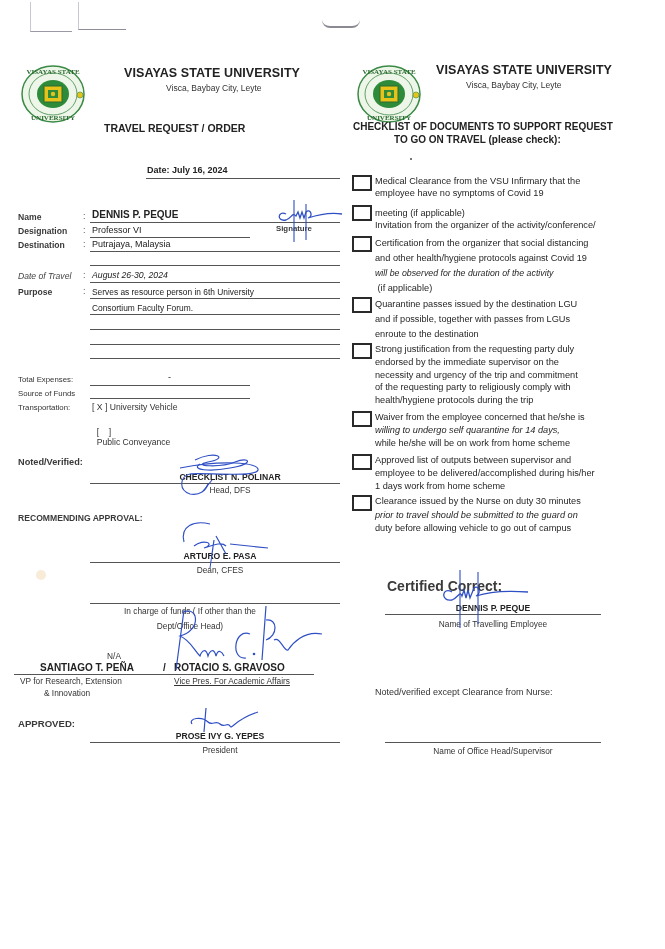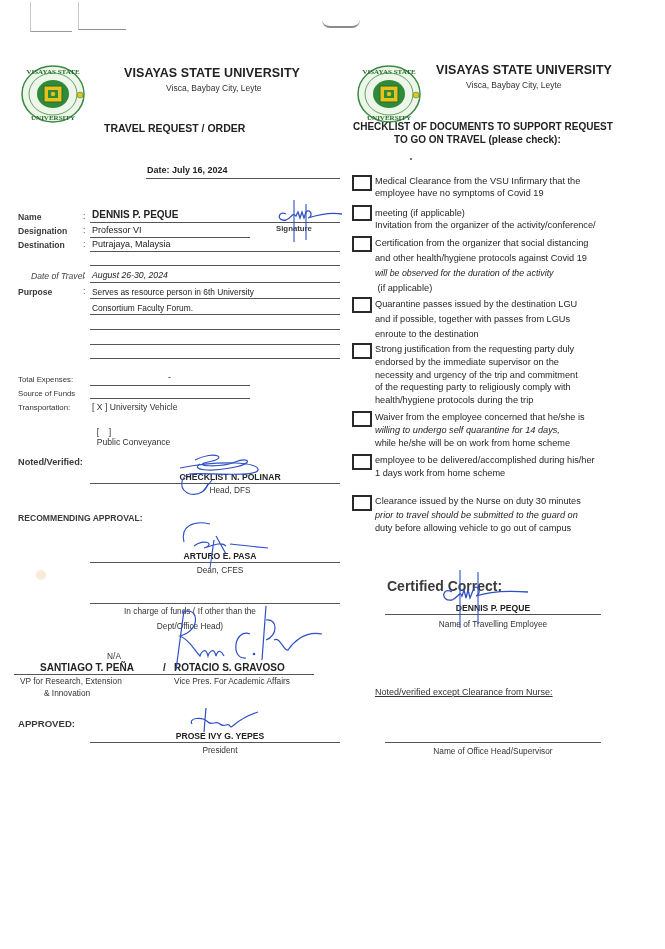--- a/index.html
+++ b/index.html
@@ -4,21 +4,21 @@
 <style>
   * { box-sizing: border-box; margin: 0; padding: 0; }
   html, body { width: 665px; height: 949px; background: #ffffff; overflow: hidden; }
   body { position: relative; font-family: "Liberation Sans", sans-serif; color: #2a2a2a; }
   .abs { position: absolute; }
   .logo { position: absolute; width: 66px; height: 60px; }
   .uni-title { font-weight: bold; font-size: 12.5px; color: #222; letter-spacing: 0.1px; }
   .uni-addr { font-size: 8.5px; color: #333; }
   .sec-title { font-weight: bold; font-size: 10.5px; color: #222; }
   .label { font-size: 8.6px; font-weight: bold; color: #3a3a3a; }
-  .label.italic { font-style: italic; margin-left: 13px; }
+  .label.italic { font-style: italic; }
   .label.small { font-size: 7.8px; }
   .colon { font-size: 9px; color: #555; }
   .val { font-size: 9px; color: #222; }
   .val.bold { font-weight: bold; font-size: 10px; }
   .val.italic { font-style: italic; }
   .line { position: absolute; height: 1px; background: #555; }
   .name-bold { font-weight: bold; font-size: 8.6px; color: #222; text-align: center; }
   .role { font-size: 8.3px; color: #333; text-align: center; }
   .check-box { position: absolute; left: 352px; width: 20px; height: 16px; border: 2px solid #2a2a2a; background: #fff; }
   .check-text { position: absolute; left: 375px; width: 290px; font-size: 9.2px; line-height: 12.4px; color: #262626; }
@@ -117,21 +117,21 @@
 <div class="abs role" style="left:100px;top:606px;width:180px;">In charge of  funds ( If other than the</div>
 <div class="abs role" style="left:100px;top:621px;width:180px;">Dept/Office Head)</div>
 
 <div class="abs role" style="left:94px;top:651px;width:40px;">N/A</div>
 <div class="abs name-bold" style="left:40px;top:662px;font-size:10px;text-align:left;">SANTIAGO T. PEÑA</div>
 <div class="abs name-bold" style="left:163px;top:662px;font-size:10px;">/</div>
 <div class="abs name-bold" style="left:174px;top:662px;font-size:10px;text-align:left;">ROTACIO S. GRAVOSO</div>
 <div class="line" style="left:14px;top:674px;width:300px;"></div>
 <div class="abs role" style="left:20px;top:676px;text-align:left;">VP for Research, Extension</div>
 <div class="abs role" style="left:44px;top:688px;text-align:left;">&amp; Innovation</div>
-<div class="abs role" style="left:174px;top:676px;text-align:left;">Vice Pres. For Academic Affairs</div>
+<div class="abs role" style="left:174px;top:676px;text-align:left;text-decoration:underline;">Vice Pres. For Academic Affairs</div>
 
 <div class="abs label" style="left:18px;top:718px;font-size:9.6px;">APPROVED:</div>
 <div class="abs name-bold" style="left:100px;top:731px;width:240px;">PROSE IVY G. YEPES</div>
 <div class="line" style="left:90px;top:742px;width:250px;"></div>
 <div class="abs role" style="left:100px;top:745px;width:240px;">President</div>
 
 <div class="logo" style="left:356px;top:64px;">
   <svg width="66" height="60" viewBox="0 0 66 60">
     <ellipse cx="33" cy="30" rx="31" ry="28" fill="#eef6ea" stroke="#3b8a45" stroke-width="1.5"></ellipse>
     <ellipse cx="33" cy="30" rx="24" ry="21" fill="none" stroke="#3b8a45" stroke-width="0.8"></ellipse>
@@ -189,37 +189,38 @@
 
 <div class="check-box" style="top:411px;"></div>
 <div class="check-text" style="top:411px;line-height:13.2px;">
   <div>Waiver from the employee concerned that he/she is</div>
   <div class="it">willing to undergo self quarantine for 14 days,</div>
   <div>while he/she will be on work from home scheme</div>
 </div>
 
 <div class="check-box" style="top:454px;"></div>
 <div class="check-text" style="top:454px;line-height:13.2px;">
+  <div>Approved list of outputs between supervisor and</div>
   <div>employee to be delivered/accomplished during his/her</div>
   <div>1 days work from home scheme</div>
 </div>
 
 <div class="check-box" style="top:495px;"></div>
 <div class="check-text" style="top:495px;line-height:13.6px;">
   <div>Clearance issued by the Nurse on duty 30 minutes</div>
   <div class="it">prior to travel should be submitted to the guard on</div>
   <div>duty before allowing vehicle to go out of campus</div>
 </div>
 
 <div class="abs label" style="left:387px;top:578px;font-size:14px;">Certified Correct:</div>
 <div class="abs name-bold" style="left:385px;top:603px;width:216px;">DENNIS P. PEQUE</div>
 <div class="line" style="left:385px;top:614px;width:216px;"></div>
 <div class="abs role" style="left:385px;top:619px;width:216px;">Name of Travelling Employee</div>
 
-<div class="abs role" style="left:375px;top:687px;text-decoration:underline;text-align:center;font-size:9px;">Noted/verified except Clearance from Nurse:</div>
+<div class="abs role" style="left:375px;top:687px;text-align:center;font-size:9px;">Noted/verified except Clearance from Nurse:</div>
 <div class="line" style="left:385px;top:742px;width:216px;"></div>
 <div class="abs role" style="left:385px;top:746px;width:216px;">Name of Office Head/Supervisor</div>
 
 <svg class="sig" style="left:270px;top:198px;" width="75" height="46" viewBox="0 0 75 46">
   <path d="M16 16 C8 12,6 24,16 22 C22 20,22 14,26 18 L28 14 L30 20 L32 14 L34 20 L36 14 C40 10,44 18,38 20 C50 16,60 14,72 16" fill="none" stroke="#2f4fc4" stroke-width="1.3"></path>
   <path d="M24 2 L24 44 M36 6 L36 42" fill="none" stroke="#2f4fc4" stroke-width="1.1"></path>
 </svg>
 
 <svg class="sig" style="left:160px;top:450px;" width="110" height="50" viewBox="0 0 110 50">
   <path d="M35 10 C55 0,70 8,48 12 C30 16,60 18,75 12 C90 6,95 14,70 18 C50 22,30 20,40 14" fill="none" stroke="#2f4fc4" stroke-width="1.2"></path>

